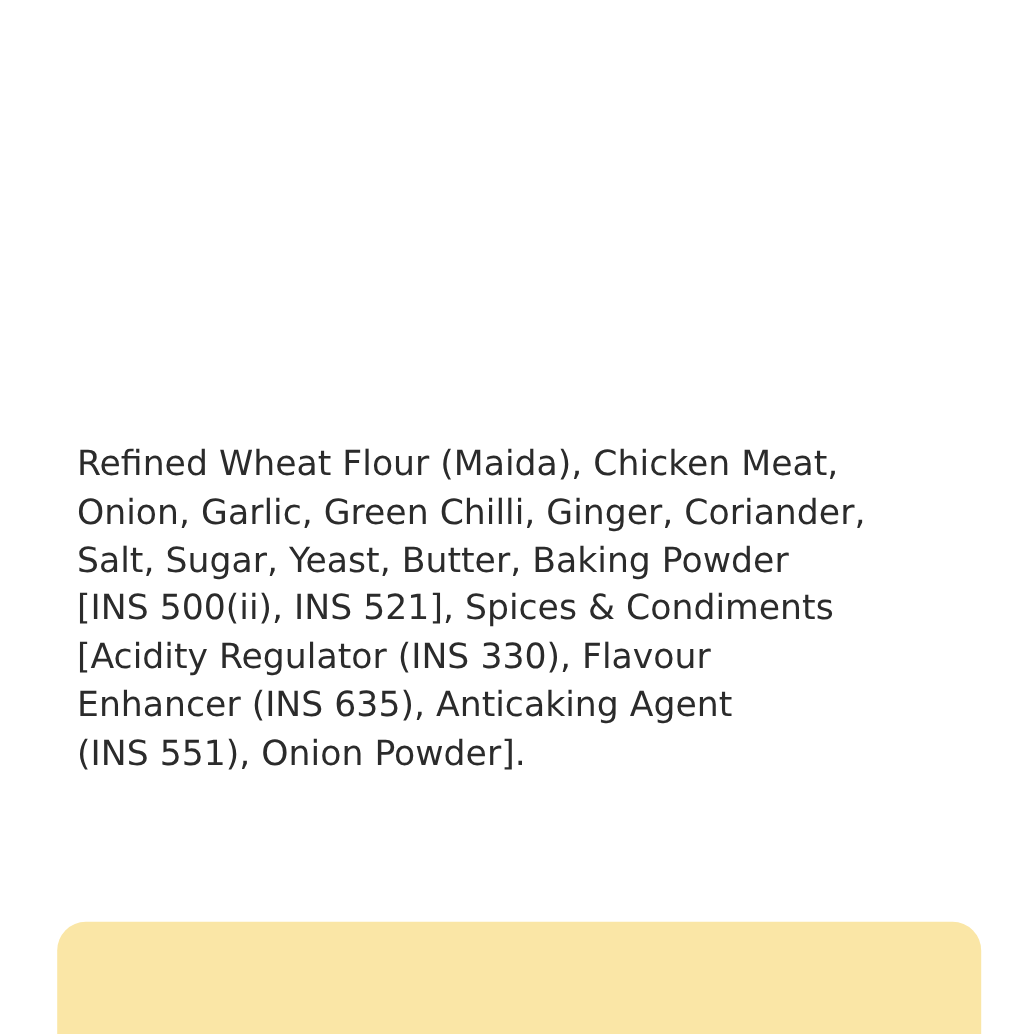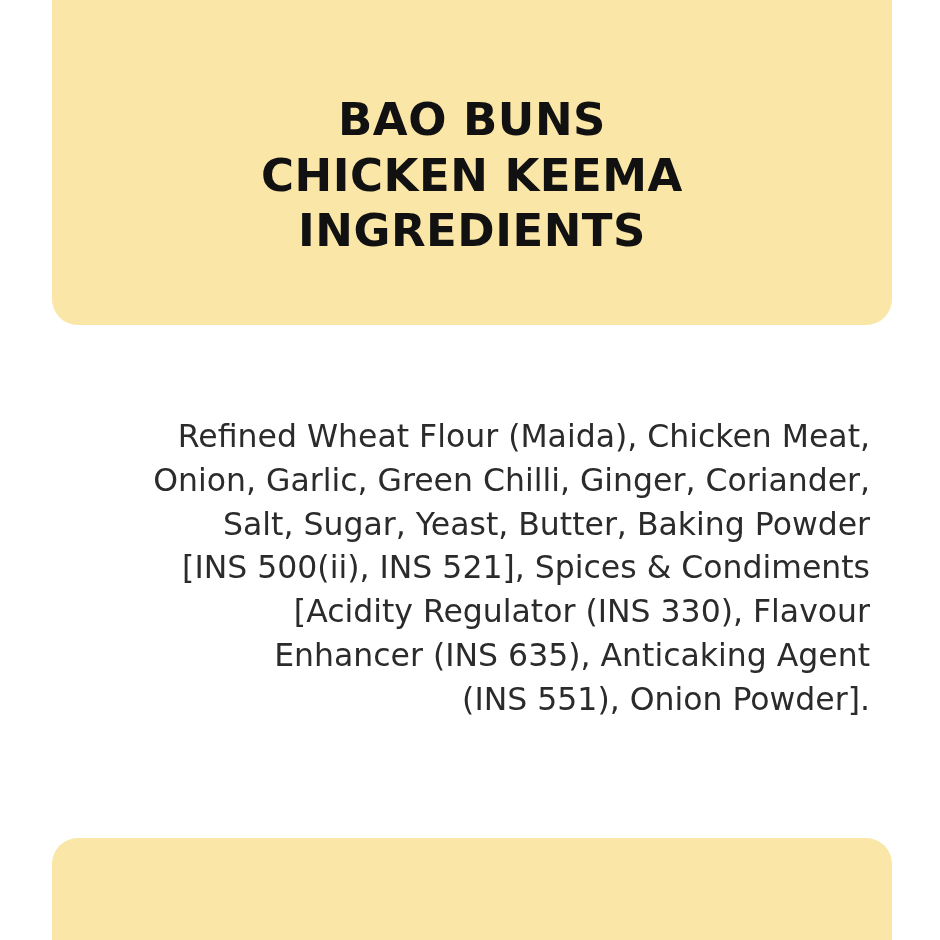--- a/index.html
+++ b/index.html
@@ -40,23 +40,23 @@
     font-size: 45px;
     line-height: 1.23;
     letter-spacing: 0.5px;
     color: #111111;
     padding-top: 26px;
     white-space: pre-line;
   }
   .ingredients-block {
     position: absolute;
     left: 70px;
-    top: 415px;
+    top: 401px;
     width: 800px;
-    text-align: right;
+    text-align: left;
   }
   .ingredients-text {
     font-family: "DejaVu Sans", sans-serif;
     font-weight: 400;
     font-size: 31.5px;
     line-height: 1.39;
     color: #2b2b2b;
     white-space: pre-line;
   }
   .footer-card {
@@ -68,25 +68,20 @@
     background: #fae6a6;
     border-top-left-radius: 26px;
     border-top-right-radius: 26px;
   }
 </style>
 </head>
 <body>
 
 <div class="page">
 
-  <div class="header-card">
-    <div class="header-title">BAO BUNS
-CHICKEN KEEMA
-INGREDIENTS</div>
-  </div>
 
   <div class="ingredients-block">
     <div class="ingredients-text">Refined Wheat Flour (Maida), Chicken Meat,
 Onion, Garlic, Green Chilli, Ginger, Coriander,
 Salt, Sugar, Yeast, Butter, Baking Powder
 [INS 500(ii), INS 521], Spices &amp; Condiments
 [Acidity Regulator (INS 330), Flavour
 Enhancer (INS 635), Anticaking Agent
 (INS 551), Onion Powder].</div>
   </div>

